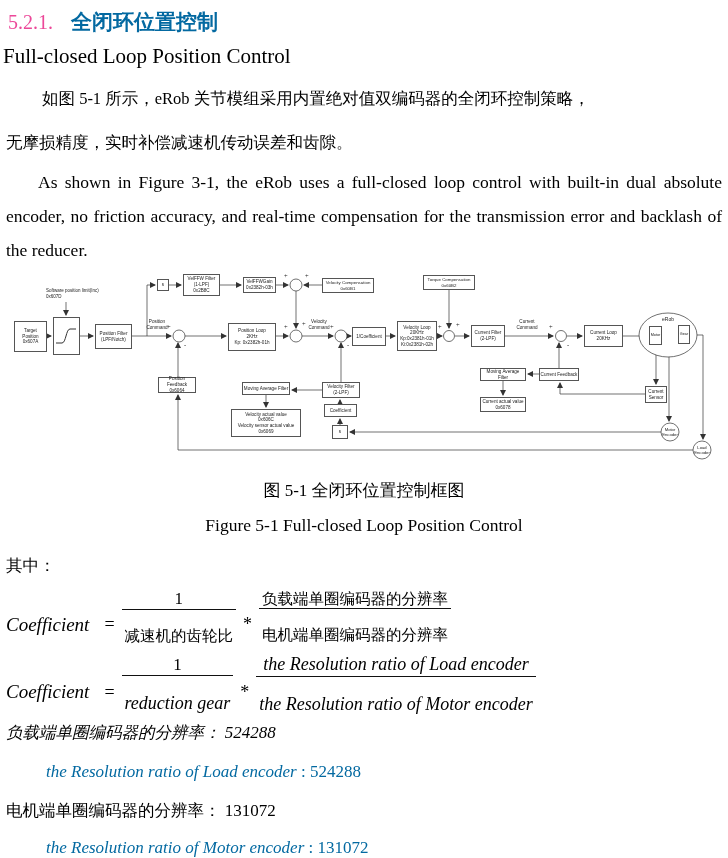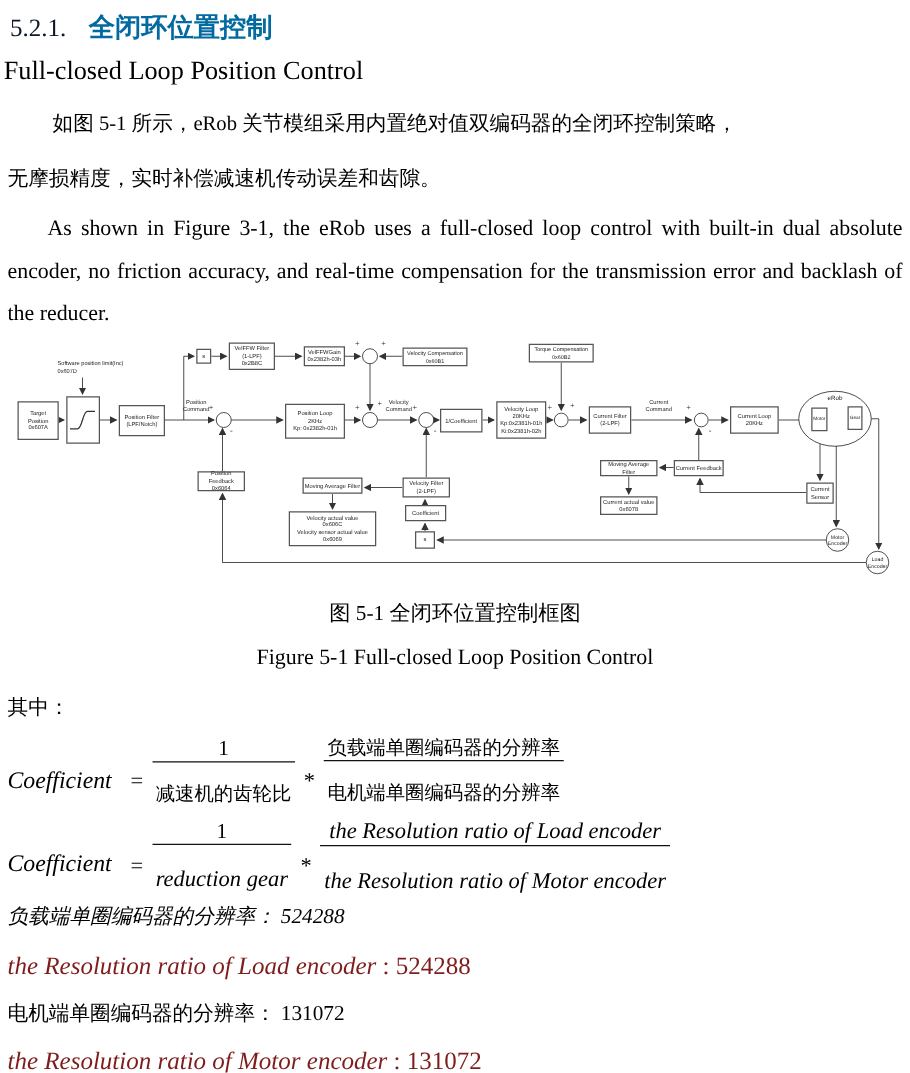--- a/index.html
+++ b/index.html
@@ -4,36 +4,36 @@
 <style>
   html,body{margin:0;padding:0;background:#ffffff;width:728px;height:858px;overflow:hidden;}
   .page{position:relative;width:728px;height:858px;background:#fff;color:#111;
         font-family:"Liberation Serif",serif;}
   .abs{position:absolute;}
   .sans{font-family:"Liberation Sans",sans-serif;}
   .serif{font-family:"Liberation Serif",serif;}
   .it{font-style:italic;}
   
   .h-row{display:flex;align-items:baseline;gap:18px;}
-  .sec-num{font-size:20px;color:#0f172a;}
+  .sec-num{font-size:20px;color:#ec4899;}
   .sec-title{font-size:21px;font-weight:bold;color:#0369a1;}
   .en-title{font-size:21px;color:#000;}
   .zh-body{font-size:16.5px;color:#000;}
   .en-body{font-size:17.5px;line-height:34px;text-align:justify;color:#000;}
   .caption{width:728px;text-align:center;color:#000;}
   
   .formula{display:flex;align-items:center;color:#000;}
   .frac{display:inline-flex;flex-direction:column;align-items:center;line-height:1.25;}
   .frac .den{border-top:1.4px solid #111;padding:16px 3px;}
   .f-lhs{font-size:19px;margin-right:8px;}
   .f-op{font-size:18px;margin:0 7px;}
   .f-zh{font-size:15.5px;}
   .f-en{font-size:18px;}
   .res-zh{font-size:16.5px;color:#000;}
-  .res-en{font-size:20px;color:#7f1d1d;}
+  .res-en{font-size:17px;color:#0369a1;margin-left:40px;}
   
   .diagram{position:absolute;left:0;top:266px;width:728px;height:206px;}
   .blk{position:absolute;border:1px solid #555;background:#fff;display:flex;align-items:center;
        justify-content:center;text-align:center;white-space:pre-line;font-size:4.6px;
        line-height:1.25;color:#222;font-family:"Liberation Sans",sans-serif;box-sizing:border-box;}
   .lbl{position:absolute;font-size:4.6px;line-height:1.25;text-align:center;white-space:pre-line;
        color:#222;font-family:"Liberation Sans",sans-serif;}
   .circ-lbl{position:absolute;font-size:4.2px;line-height:1.2;text-align:center;white-space:pre-line;
        color:#222;font-family:"Liberation Sans",sans-serif;}
   .sign{position:absolute;font-size:6.5px;color:#222;font-family:"Liberation Serif",serif;line-height:1;}

